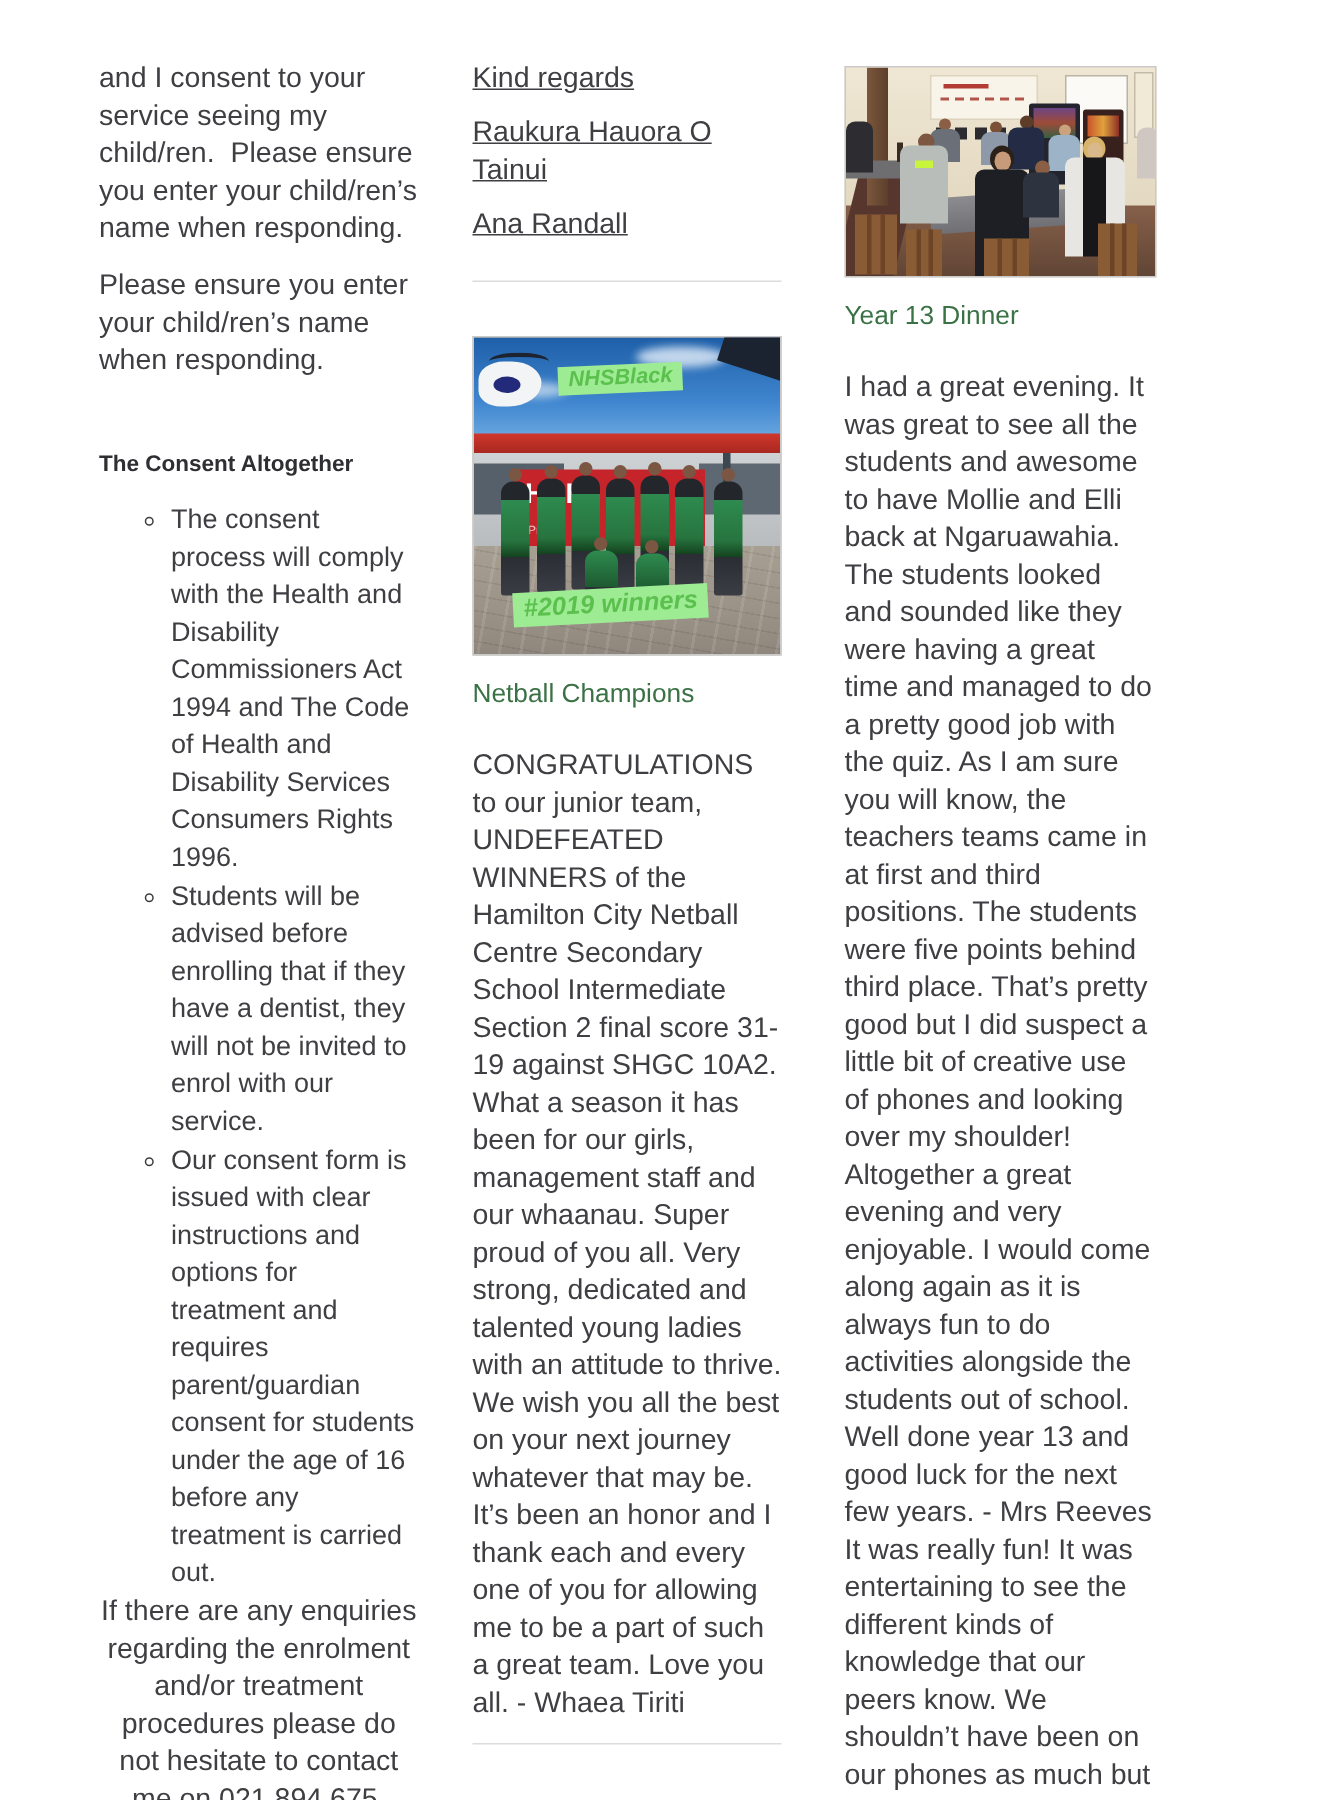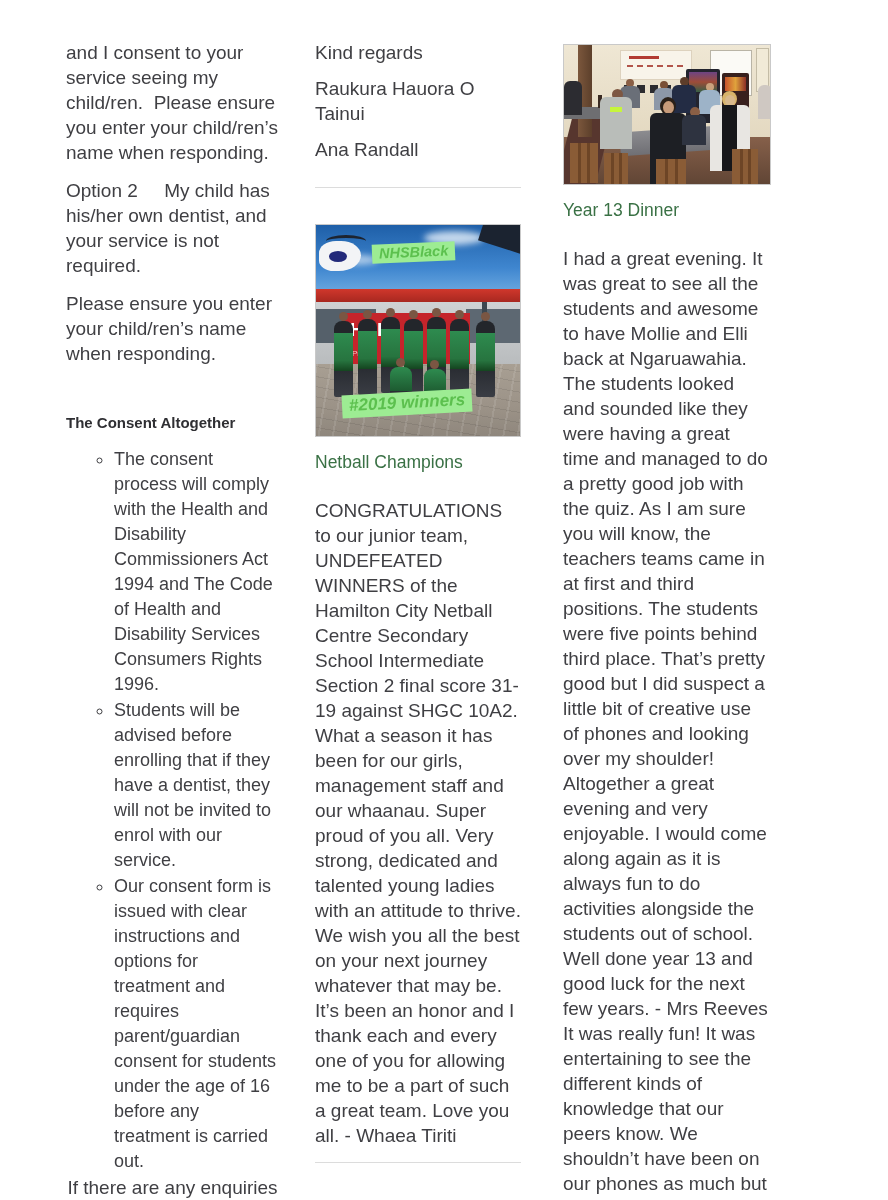--- a/index.html
+++ b/index.html
@@ -83,28 +83,27 @@
     background:linear-gradient(90deg,#c8542c,#e0a23c,#8c2f26); }
   .dn-table-main { left:56px; top:84px; width:98px; height:24px; background:linear-gradient(180deg,#8c8c90,#6f6f74); border-radius:4px; transform:rotate(-4deg); }
   .dn-table-left { left:0px; top:62px; width:58px; height:12px; background:#6e6e71; }
   .dn-bottle { left:34px; top:50px; width:4px; height:13px; background:#3a2b22; }
   .dn-head { border-radius:50%; }
   .dn-body { border-radius:6px 6px 0 0; }
   .dn-chair { background:#8a5c36; }
   .dn-chair:before { content:""; position:absolute; left:30%; top:0; width:3px; height:100%; background:#6d4526; }
   .dn-chair:after  { content:""; position:absolute; left:62%; top:0; width:3px; height:100%; background:#6d4526; }
 
-  .signoff p { margin-bottom:11px; }
+  .signoff p { margin-bottom:11px;text-decoration:underline; }
 </style>
 </head>
 <body>
 
 <div class="col col-left">
   <p class="body-text">and I consent to your service seeing my child/ren.&nbsp; Please ensure you enter your child/ren’s name when responding.</p>
-  <p class="body-text">Option 2&nbsp;&nbsp;&nbsp;&nbsp; My child has his/her own dentist, and your service is not required.</p>
   <p class="body-text">Please ensure you enter your child/ren’s name when responding.</p>
   <h4 class="bold-heading">The Consent Altogether</h4>
   <ul class="consent-list">
     <li>The consent process will comply with the Health and Disability Commissioners Act 1994 and The Code of Health and Disability Services Consumers Rights 1996.</li>
     <li>Students will be advised before enrolling that if they have a dentist, they will not be invited to enrol with our service.</li>
     <li>Our consent form is issued with clear instructions and options for treatment and requires parent/guardian consent for students under the age of 16 before any treatment is carried out.</li>
   </ul>
   <p class="body-text final-para">If there are any enquiries regarding the enrolment and/or treatment procedures please do not hesitate to contact me on 021 894 675.</p>
 </div>
 

